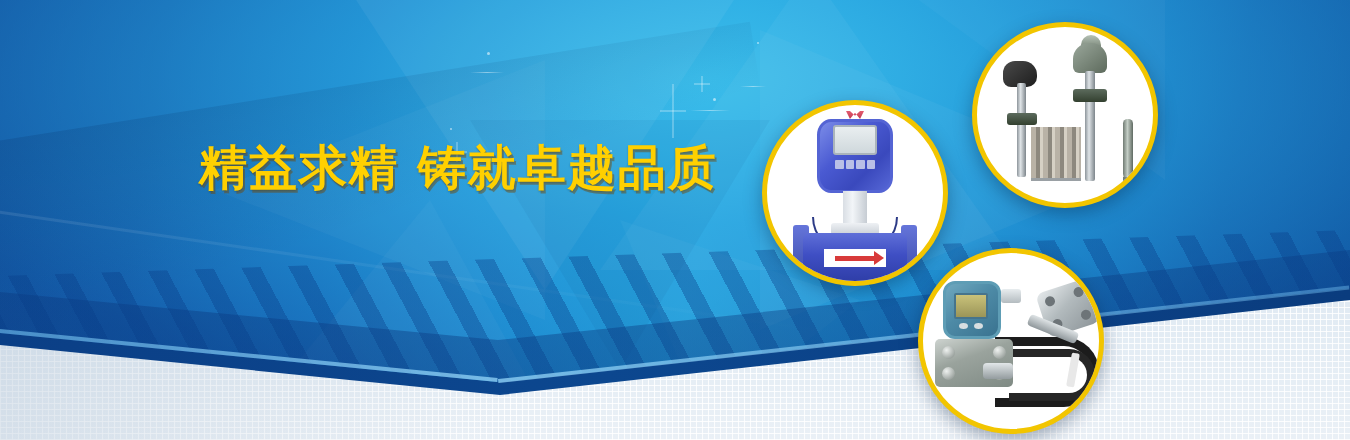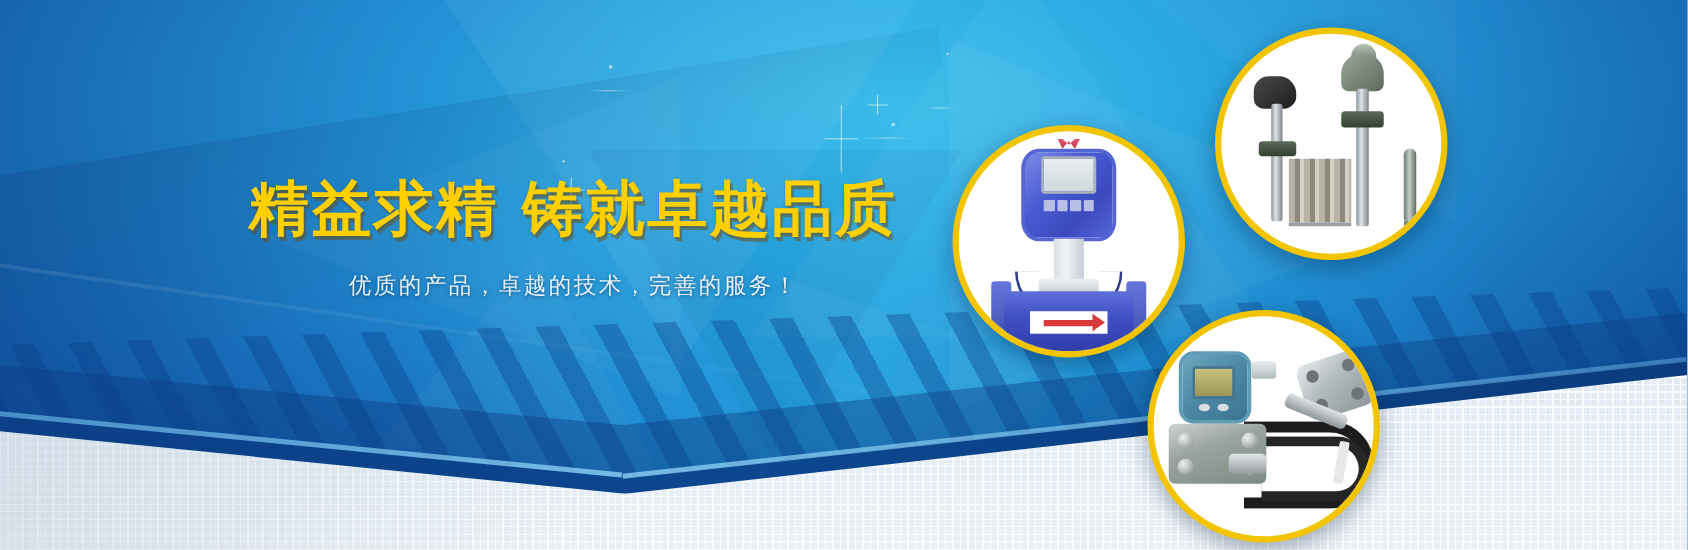--- a/index.html
+++ b/index.html
@@ -342,21 +342,20 @@
   <div class="spark" style="left:450px;top:128px;width:2px;height:2px;"></div>
   <div class="sline" style="left:470px;top:72px;width:34px;"></div>
   <div class="sline" style="left:690px;top:110px;width:40px;"></div>
   <div class="sline" style="left:740px;top:86px;width:26px;"></div>
   <div class="scross" style="left:694px;top:76px;width:16px;height:16px;"></div>
   <div class="scross" style="left:660px;top:84px;width:26px;height:54px;"></div>
   <div class="scross" style="left:447px;top:142px;width:20px;height:20px;"></div>
 
   <div class="copy">
     <div class="headline">精益求精 铸就卓越品质</div>
-    <div class="subline">优质的产品，卓越的技术，完善的服务！</div>
   </div>
 
   <div class="pcircle pc-flow">
     <div class="inner">
       <div class="fm-wire"></div>
       <div class="fm-head"></div>
       <div class="fm-logo"></div>
       <div class="fm-screen"></div>
       <div class="fm-btns">
           <i></i>

